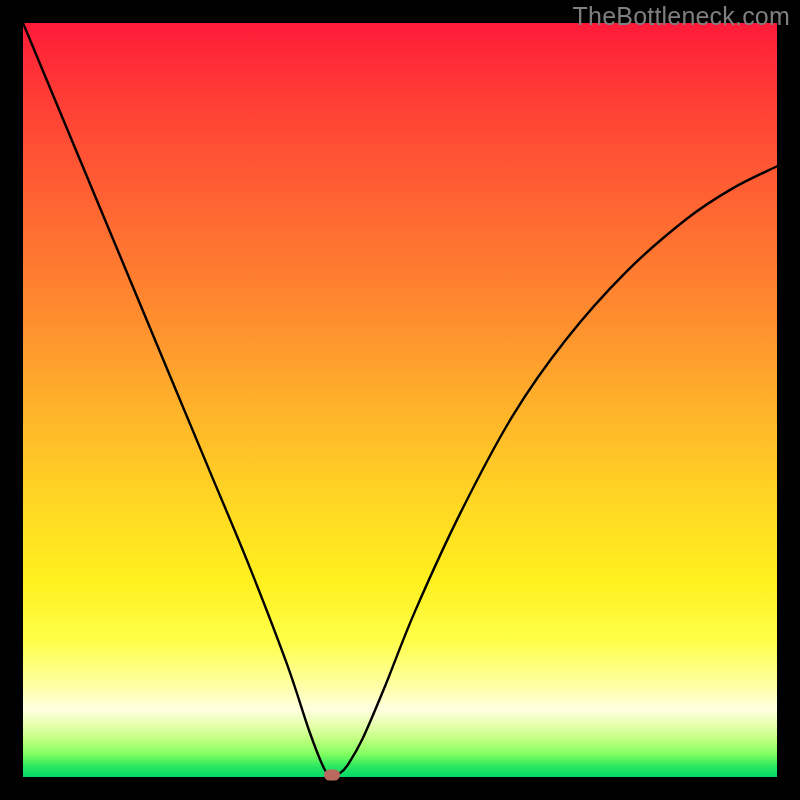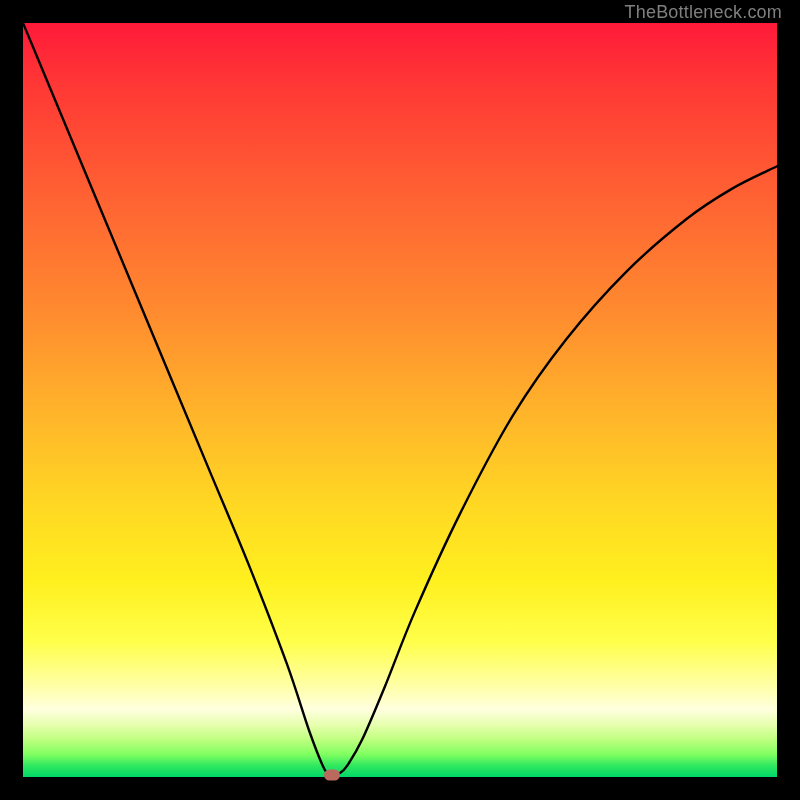--- a/index.html
+++ b/index.html
@@ -53,23 +53,23 @@
     position: absolute;
     width: 16px;
     height: 11px;
     background: #bb695f;
     border-radius: 6px;
     transform: translate(-50%, -50%);
   }
   .watermark {
     position: absolute;
     top: 2px;
-    right: 18px;
+    right: 10px;
     color: #7f7f7f;
-    font-size: 18px;
+    font-size: 25px;
     letter-spacing: 0.2px;
     font-weight: 400;
   }
 </style>
 </head>
 <body>
 
 <div class="frame">
 
   <div class="plot-area">

